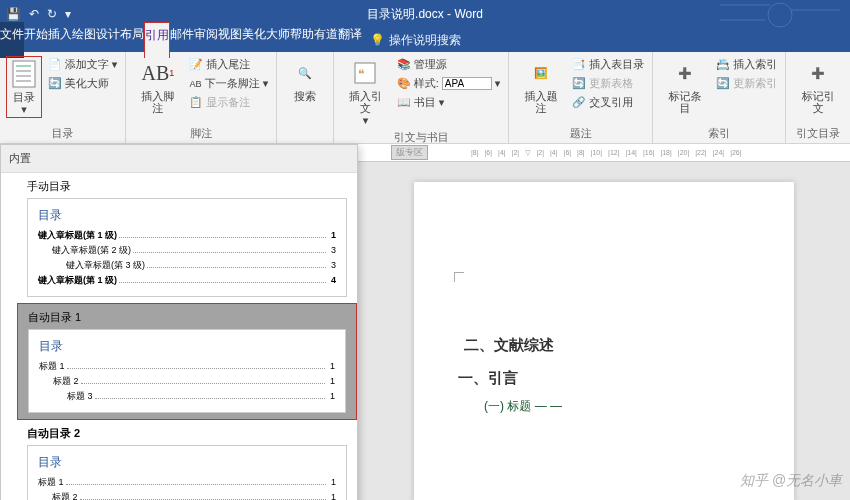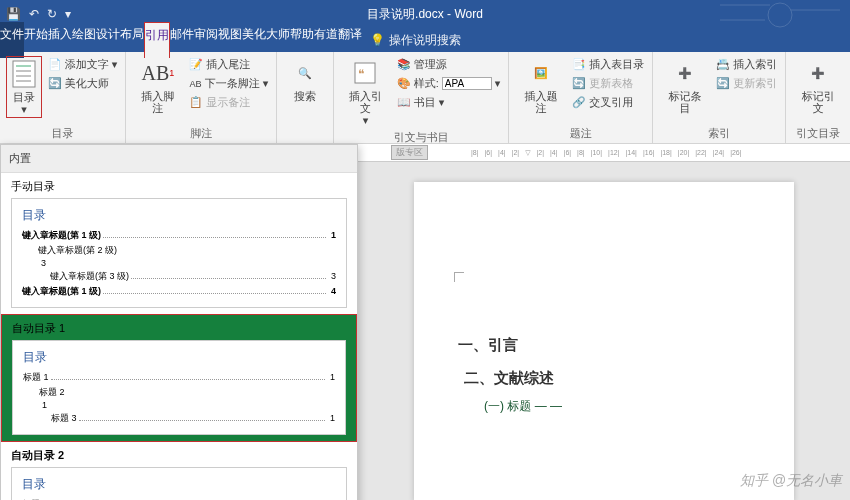--- a/index.html
+++ b/index.html
@@ -20,30 +20,30 @@
 .rgroup .row{display:flex;gap:4px;}
 .bigbtn{display:flex;flex-direction:column;align-items:center;justify-content:center;padding:2px 4px;min-width:36px;cursor:pointer;}
 .bigbtn .ico{width:30px;height:30px;display:flex;align-items:center;justify-content:center;}
 .bigbtn .lbl{font-size:11px;margin-top:2px;text-align:center;line-height:12px;}
 .smbtn{display:flex;align-items:center;gap:3px;padding:1px 2px;cursor:pointer;font-size:11px;white-space:nowrap;}
 .smbtn.dis{color:#aaa;}
 .col{display:flex;flex-direction:column;gap:2px;}
 .toc-btn{border:1.5px solid #c53030;padding:2px;}
 .dropdown{position:absolute;top:144px;left:0;width:358px;background:#fff;border:1px solid #c8c8c8;box-shadow:2px 2px 8px rgba(0,0,0,.2);font-size:11px;z-index:10;}
 .dropdown .sec-hdr{background:#eee;padding:6px 8px;font-size:11px;color:#444;border-bottom:1px solid #ddd;}
-.dropdown .item{padding:6px 10px;}
-.dropdown .item.sel{border:1.5px solid #c53030;background:#15803d;}
+.dropdown .item{padding:6px 10px;margin-left:16px;}
+.dropdown .item.sel{border:1.5px solid #c53030;background:#a3a3a3;}
 .dropdown .preview{background:#fff;border:1px solid #ccc;padding:8px 10px;margin-top:4px;font-size:10px;}
 .dropdown .preview .ptitle{color:#2b579a;font-size:12px;margin-bottom:4px;}
 .dropdown .tline{display:flex;align-items:baseline;font-size:9px;padding:1px 0;}
 .dropdown .tline .tn{white-space:nowrap;}
 .dropdown .tline .dots{flex:1;border-bottom:1px dotted #999;margin:0 2px;height:7px;}
 .dropdown .tline .pg{width:8px;text-align:right;}
 .dropdown .tline.b{font-weight:bold;}
-.dropdown .tline.i1{padding-left:14px;flex-direction:column;}
+.dropdown .tline.i1{padding-left:14px;}
 .dropdown .tline.i2{padding-left:28px;}
 .doc-area{position:absolute;top:144px;left:358px;right:0;bottom:0;background:#e6e6e6;}
 .ruler{height:18px;background:#fff;border-bottom:1px solid #ccc;font-size:7px;color:#999;display:flex;align-items:center;padding-left:30px;overflow:hidden;}
 .ruler .tag{background:#ddd;border:1px solid #aaa;padding:0 4px;font-size:9px;margin-right:40px;}
 .ruler span{margin:0 3px;}
 .page{background:#fff;margin:20px auto 0;width:380px;height:320px;box-shadow:0 0 6px rgba(0,0,0,.2);padding:140px 50px 0;font-size:14px;color:#333;position:relative;}
 .page .crop{position:absolute;top:90px;left:40px;width:10px;height:10px;border-left:1px solid #aaa;border-top:1px solid #aaa;}
 .page h3{font-size:15px;font-weight:bold;margin:14px 0 10px;}
 .page .sh{font-size:12px;margin-left:20px;color:#14532d;}
 .wm{position:absolute;bottom:10px;right:8px;color:rgba(120,120,120,.6);font-size:14px;font-style:italic;z-index:50;}
@@ -279,19 +279,19 @@
       <span>|14|</span>
       <span>|16|</span>
       <span>|18|</span>
       <span>|20|</span>
       <span>|22|</span>
       <span>|24|</span>
       <span>|26|</span>
   </div>
   <div class="page">
     <div class="crop"></div>
+    <h3>二、文献综述</h3>
     <h3 style="text-indent:-6px;">一、引言</h3>
-    <h3>二、文献综述</h3>
     <div class="sh">(一) 标题 — —</div>
   </div>
 </div>
 
 <div class="wm">知乎 @无名小車</div>
 
 </body></html>

